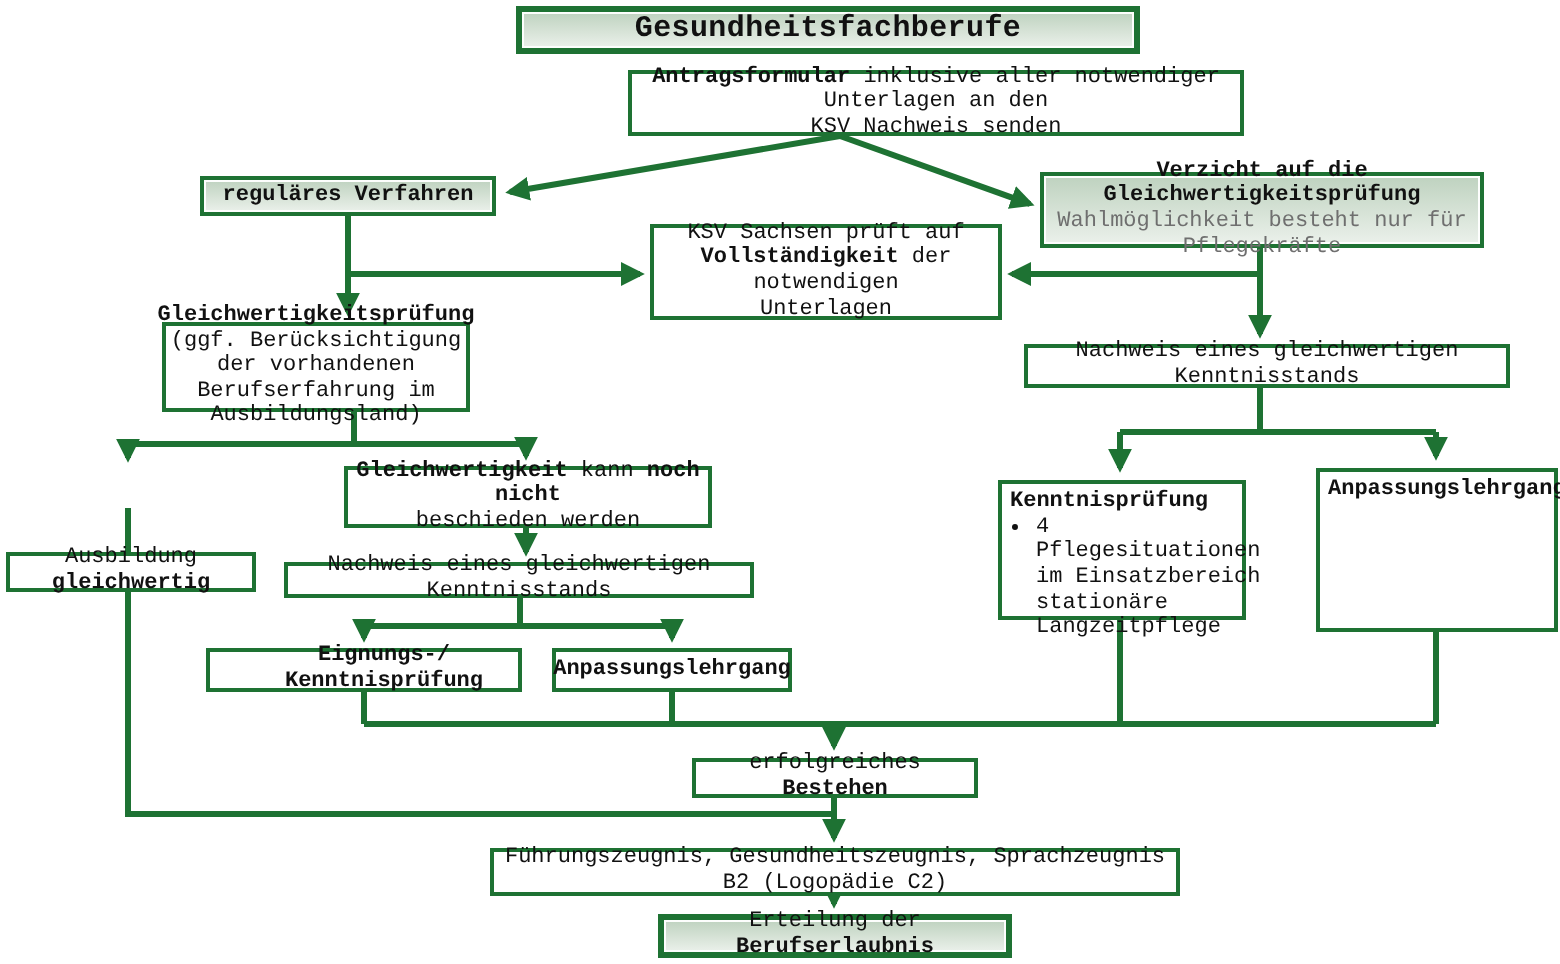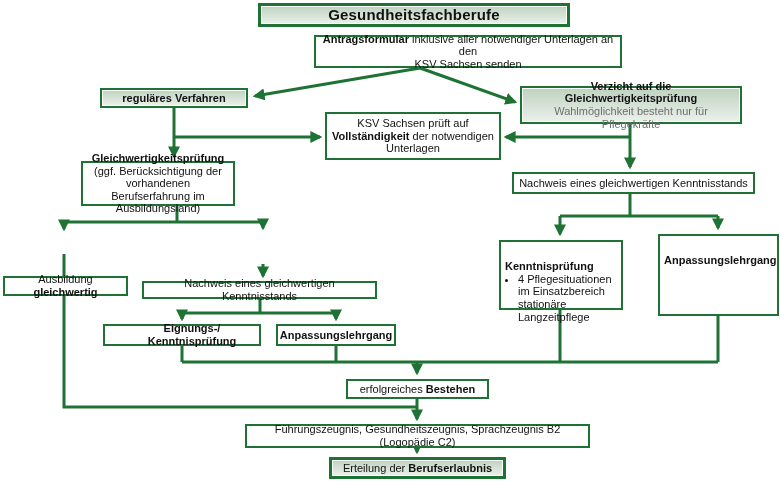--- a/index.html
+++ b/index.html
@@ -1,35 +1,35 @@
 <!DOCTYPE html>
 <html><head>
 <meta charset="utf-8">
 <style>
   html,body{margin:0;padding:0;background:#fff;}
   #canvas{
     position:relative;width:780px;height:482px;background:#fff;overflow:hidden;
-    font-family:Liberation Sans, sans-serif;color:#111;
+    font-family:Liberation Mono, monospace;color:#111;
   }
   #wires{position:absolute;left:0;top:0;width:780px;height:482px;pointer-events:none;}
   .wire{stroke:#1e7233;stroke-width:3;fill:none;}
   .node{
     position:absolute;box-sizing:border-box;border:2px solid #1e7233;background:#fff;
     display:flex;align-items:center;justify-content:center;text-align:center;
     font-size:11px;line-height:1.15;padding:1px 3px;
   }
   .green{
     background:linear-gradient(180deg,#bed2bf 0%,#d7e3d7 55%,#ebf1eb 100%);
     box-shadow:inset 0 0 0 1px #fdfefd;
   }
   .thick{border-width:3px;}
   .b{font-weight:bold;}
   .gray{color:#6f6f6f;}
   .title-text{font-size:15px;font-weight:bold;letter-spacing:.2px;}
-  .bullets-box{align-items:flex-start;justify-content:flex-start;text-align:left;flex-direction:column;padding:18px 4px;}
+  .bullets-box{align-items:flex-start;justify-content:flex-start;text-align:left;flex-direction:column;padding:3px 4px;}
   .bullets-box ul{margin:0;padding-left:13px;}
   .bullets-box li{margin:0;padding:0;}
   .stack{display:block;}
 </style>
 </head>
 <body>
 
 <div id="canvas">
 
   <svg id="wires" viewBox="0 0 780 482">
@@ -69,21 +69,21 @@
 
     <path class="wire" d="M417,399 L417,419" marker-end="url(#arr)"></path>
     <path class="wire" d="M417,448 L417,452" marker-end="url(#arr)"></path>
   </svg>
 
   <div class="node green thick" style="left:258px;top:3px;width:312px;height:24px;">
     <span class="title-text">Gesundheitsfachberufe</span>
   </div>
 
   <div class="node" style="left:266px;top:35px;width:308px;height:33px;margin-left:48px;">
-    <span><span class="b">Antragsformular</span><span> inklusive aller notwendiger Unterlagen an den</span><br><span>KSV Sachsen senden</span></span>
+    <span><span class="b">Antragsformular</span><span> inklusive aller notwendiger Unterlagen an den</span><br><span>KSV Nachweis senden</span></span>
   </div>
 
   <div class="node green b" style="left:100px;top:88px;width:148px;height:20px;">
     <span>reguläres Verfahren</span>
   </div>
 
   <div class="node green" style="left:520px;top:86px;width:222px;height:38px;">
     <span><span class="b">Verzicht auf die Gleichwertigkeitsprüfung</span><br><span class="gray">Wahlmöglichkeit besteht nur für Pflegekräfte</span></span>
   </div>
 
@@ -96,20 +96,23 @@
   </div>
 
   <div class="node" style="left:512px;top:172px;width:243px;height:22px;">
     <span>Nachweis eines gleichwertigen Kenntnisstands</span>
   </div>
 
   <div class="node" style="left:3px;top:234px;width:125px;height:20px;margin-top:42px;">
     <span><span>Ausbildung </span><span class="b">gleichwertig</span></span>
   </div>
 
+  <div class="node" style="left:172px;top:233px;width:184px;height:31px;">
+    <span><span class="b">Gleichwertigkeit</span><span> kann </span><span class="b">noch nicht</span><br><span>beschieden werden</span></span>
+  </div>
 
   <div class="node" style="left:142px;top:281px;width:235px;height:18px;">
     <span>Nachweis eines gleichwertigen Kenntnisstands</span>
   </div>
 
   <div class="node b" style="left:103px;top:324px;width:158px;height:22px;padding-left:23px;">
     <span>Eignungs-/ Kenntnisprüfung</span>
   </div>
 
   <div class="node b" style="left:276px;top:324px;width:120px;height:22px;">

